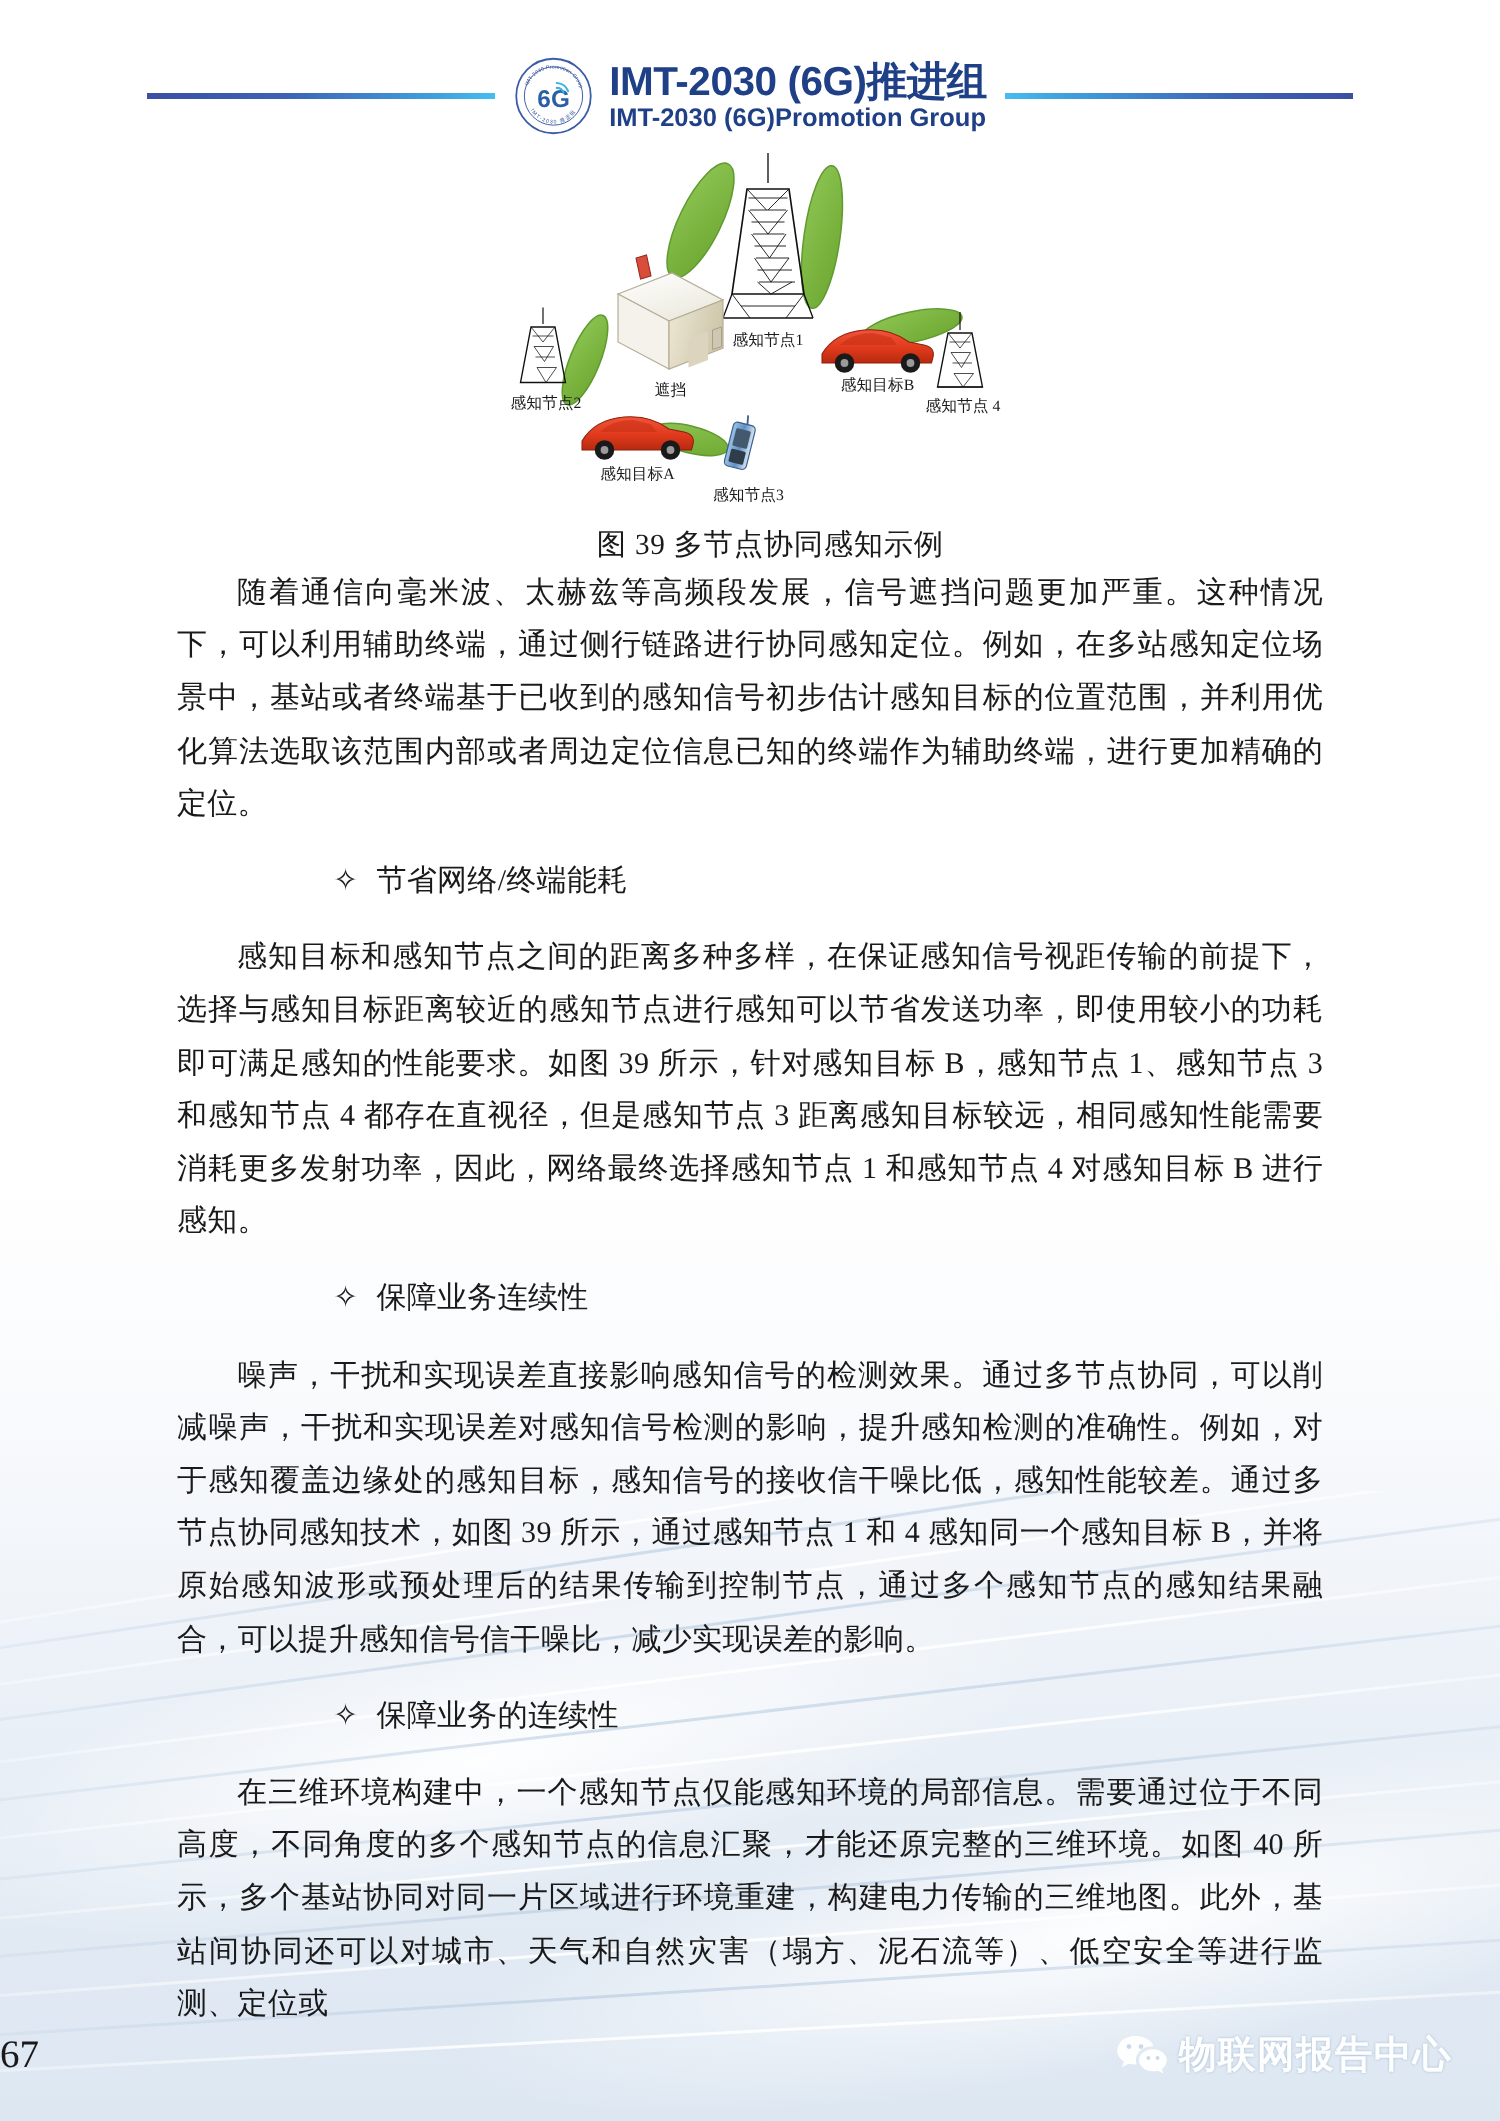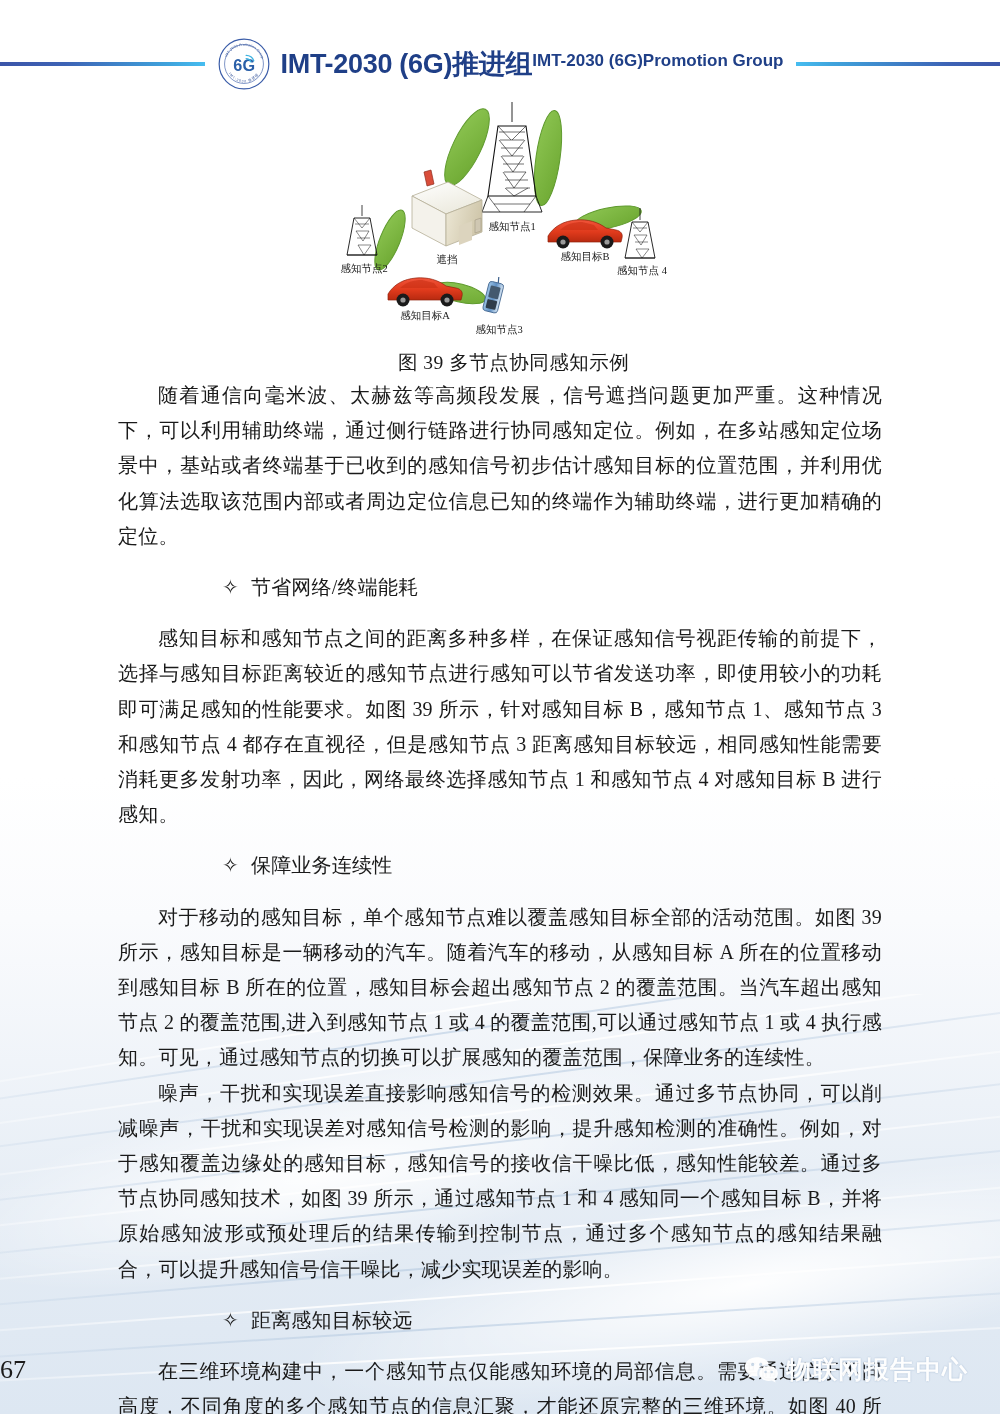--- a/index.html
+++ b/index.html
@@ -87,20 +87,21 @@
     gap: 10px;
     padding: 0 12px;
   }
   .brand-logo {
     width: 54px;
     height: 54px;
     flex: 0 0 auto;
   }
   .brand-text {
     display: flex;
+    flex-direction: column;
     line-height: 1.05;
     font-family: "Liberation Sans", sans-serif;
   }
   .brand-cn {
     font-size: 27px;
     font-weight: bold;
     color: #1f3f87;
     letter-spacing: -0.3px;
     white-space: nowrap;
   }
@@ -392,23 +393,22 @@
     </svg>
   </div>
 
   <div class="fig-caption">图 39 多节点协同感知示例</div>
 
   <div class="content">
     <p class="para">随着通信向毫米波、太赫兹等高频段发展，信号遮挡问题更加严重。这种情况下，可以利用辅助终端，通过侧行链路进行协同感知定位。例如，在多站感知定位场景中，基站或者终端基于已收到的感知信号初步估计感知目标的位置范围，并利用优化算法选取该范围内部或者周边定位信息已知的终端作为辅助终端，进行更加精确的定位。</p>
     <p class="bullet"><span class="diamond">✧</span><span>节省网络/终端能耗</span></p>
     <p class="para">感知目标和感知节点之间的距离多种多样，在保证感知信号视距传输的前提下，选择与感知目标距离较近的感知节点进行感知可以节省发送功率，即使用较小的功耗即可满足感知的性能要求。如图 39 所示，针对感知目标 B，感知节点 1、感知节点 3 和感知节点 4 都存在直视径，但是感知节点 3 距离感知目标较远，相同感知性能需要消耗更多发射功率，因此，网络最终选择感知节点 1 和感知节点 4 对感知目标 B 进行感知。</p>
     <p class="bullet"><span class="diamond">✧</span><span>保障业务连续性</span></p>
-    <p class="para">对于移动的感知目标，单个感知节点难以覆盖感知目标全部的活动范围。如图 39 所示，感知目标是一辆移动的汽车。随着汽车的移动，从感知目标 A 所在的位置移动到感知目标 B 所在的位置，感知目标会超出感知节点 2 的覆盖范围。当汽车超出感知节点 2 的覆盖范围,进入到感知节点 1 或 4 的覆盖范围,可以通过感知节点 1 或 4 执行感知。可见，通过感知节点的切换可以扩展感知的覆盖范围，保障业务的连续性。</p>
     <p class="para">噪声，干扰和实现误差直接影响感知信号的检测效果。通过多节点协同，可以削减噪声，干扰和实现误差对感知信号检测的影响，提升感知检测的准确性。例如，对于感知覆盖边缘处的感知目标，感知信号的接收信干噪比低，感知性能较差。通过多节点协同感知技术，如图 39 所示，通过感知节点 1 和 4 感知同一个感知目标 B，并将原始感知波形或预处理后的结果传输到控制节点，通过多个感知节点的感知结果融合，可以提升感知信号信干噪比，减少实现误差的影响。</p>
-    <p class="bullet"><span class="diamond">✧</span><span>距离感知目标较远</span></p>
+    <p class="bullet"><span class="diamond">✧</span><span>保障业务的连续性</span></p>
     <p class="para">在三维环境构建中，一个感知节点仅能感知环境的局部信息。需要通过位于不同高度，不同角度的多个感知节点的信息汇聚，才能还原完整的三维环境。如图 40 所示，多个基站协同对同一片区域进行环境重建，构建电力传输的三维地图。此外，基站间协同还可以对城市、天气和自然灾害（塌方、泥石流等）、低空安全等进行监测、定位或</p>
   </div>
 
   <div class="page-number">67</div>
 
   <div class="watermark">
     <svg class="wechat-icon" viewBox="0 0 40 34">
       <path d="M15 2 C7 2 1 7.2 1 13.4 C1 16.9 3 20 6.2 22.1 L4.6 26.6 L10 23.8 C11.6 24.2 13.3 24.4 15 24.4 C15.4 24.4 15.8 24.4 16.2 24.4 C15.8 23.3 15.6 22.1 15.6 20.9 C15.6 14.9 21.4 10.1 28.6 10.1 C28.9 10.1 29.2 10.1 29.5 10.1 C28.3 5.5 22.3 2 15 2 Z" fill="#ffffff"></path>
       <circle cx="10.2" cy="10.4" r="1.85" fill="#c9d8e8"></circle>
       <circle cx="19.6" cy="10.4" r="1.85" fill="#c9d8e8"></circle>

